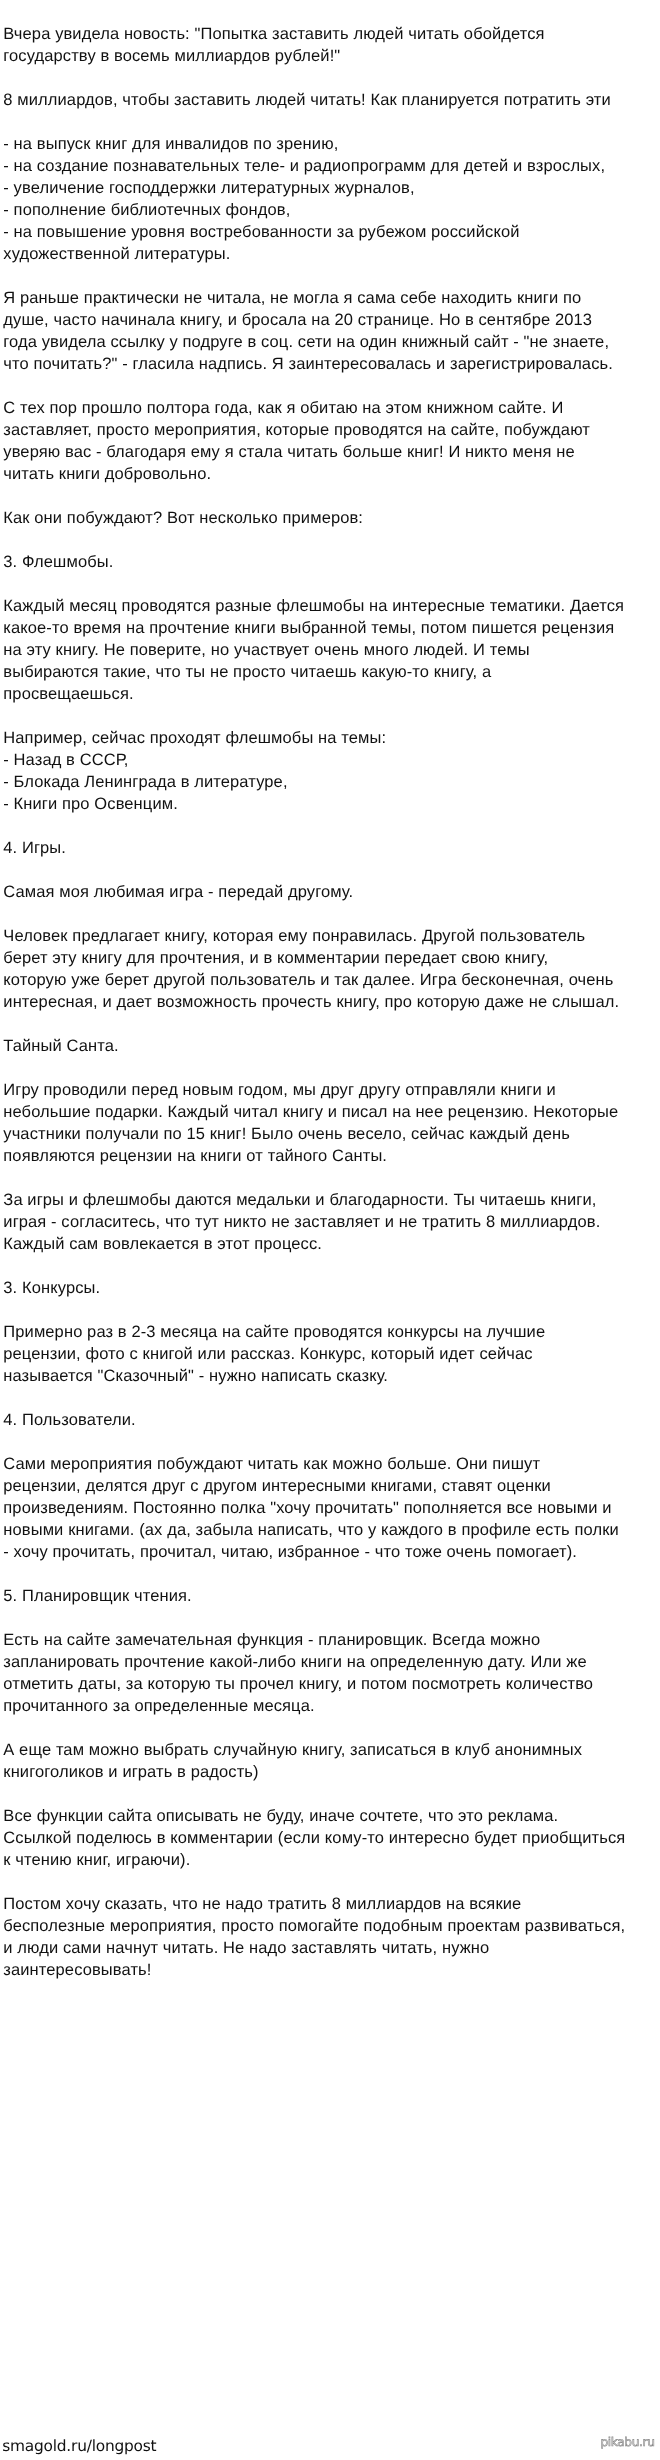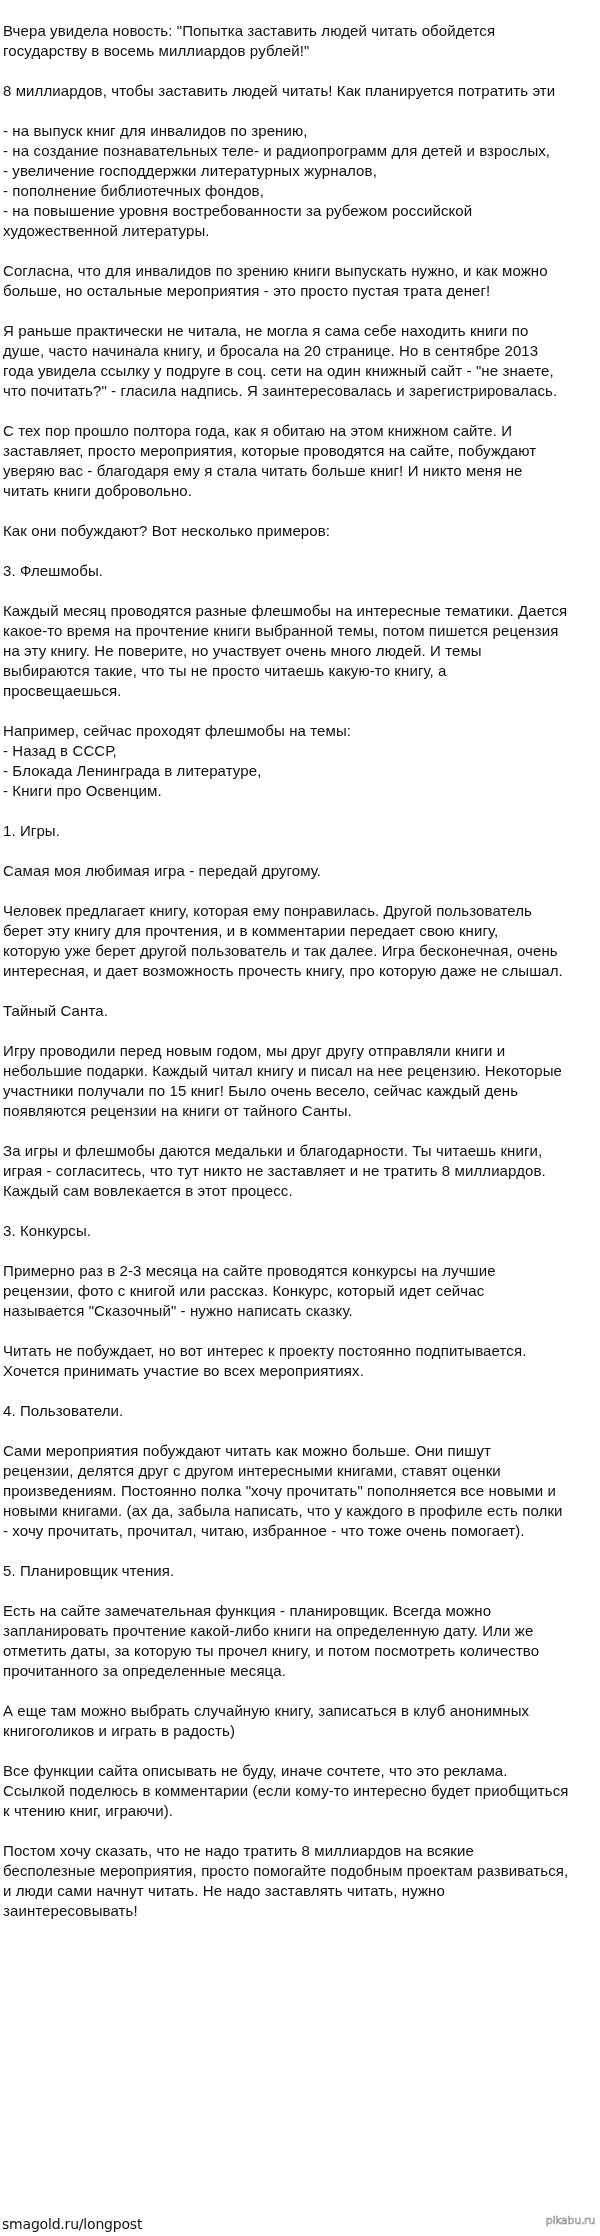--- a/index.html
+++ b/index.html
@@ -74,24 +74,20 @@
 
   <div class="para">
     <span class="line">- на выпуск книг для инвалидов по зрению,</span>
     <span class="line">- на создание познавательных теле- и радиопрограмм для детей и взрослых,</span>
     <span class="line">- увеличение господдержки литературных журналов,</span>
     <span class="line">- пополнение библиотечных фондов,</span>
     <span class="line">- на повышение уровня востребованности за рубежом российской</span>
     <span class="line">художественной литературы.</span>
   </div>
 
-  <div class="para">
-    <span class="line">Согласна, что для инвалидов по зрению книги выпускать нужно, и как можно</span>
-    <span class="line">больше, но остальные мероприятия - это просто пустая трата денег!</span>
-  </div>
 
 
   <div class="para">
     <span class="line">Я раньше практически не читала, не могла я сама себе находить книги по</span>
     <span class="line">душе, часто начинала книгу, и бросала на 20 странице. Но в сентябре 2013</span>
     <span class="line">года увидела ссылку у подруге в соц. сети на один книжный сайт - "не знаете,</span>
     <span class="line">что почитать?" - гласила надпись. Я заинтересовалась и зарегистрировалась.</span>
   </div>
 
   <div class="para">
@@ -118,21 +114,21 @@
   </div>
 
   <div class="para">
     <span class="line">Например, сейчас проходят флешмобы на темы:</span>
     <span class="line">- Назад в СССР,</span>
     <span class="line">- Блокада Ленинграда в литературе,</span>
     <span class="line">- Книги про Освенцим.</span>
   </div>
 
   <div class="para">
-    <span class="line">1. Игры.</span>
+    <span class="line">4. Игры.</span>
   </div>
 
   <div class="para">
     <span class="line">Самая моя любимая игра - передай другому.</span>
   </div>
 
   <div class="para">
     <span class="line">Человек предлагает книгу, которая ему понравилась. Другой пользователь</span>
     <span class="line">берет эту книгу для прочтения, и в комментарии передает свою книгу,</span>
     <span class="line">которую уже берет другой пользователь и так далее. Игра бесконечная, очень</span>
@@ -159,24 +155,20 @@
   <div class="para">
     <span class="line">3. Конкурсы.</span>
   </div>
 
   <div class="para">
     <span class="line">Примерно раз в 2-3 месяца на сайте проводятся конкурсы на лучшие</span>
     <span class="line">рецензии, фото с книгой или рассказ. Конкурс, который идет сейчас</span>
     <span class="line">называется "Сказочный" - нужно написать сказку.</span>
   </div>
 
-  <div class="para">
-    <span class="line">Читать не побуждает, но вот интерес к проекту постоянно подпитывается.</span>
-    <span class="line">Хочется принимать участие во всех мероприятиях.</span>
-  </div>
 
   <div class="para">
     <span class="line">4. Пользователи.</span>
   </div>
 
   <div class="para">
     <span class="line">Сами мероприятия побуждают читать как можно больше. Они пишут</span>
     <span class="line">рецензии, делятся друг с другом интересными книгами, ставят оценки</span>
     <span class="line">произведениям. Постоянно полка "хочу прочитать" пополняется все новыми и</span>
     <span class="line">новыми книгами. (ах да, забыла написать, что у каждого в профиле есть полки</span>

